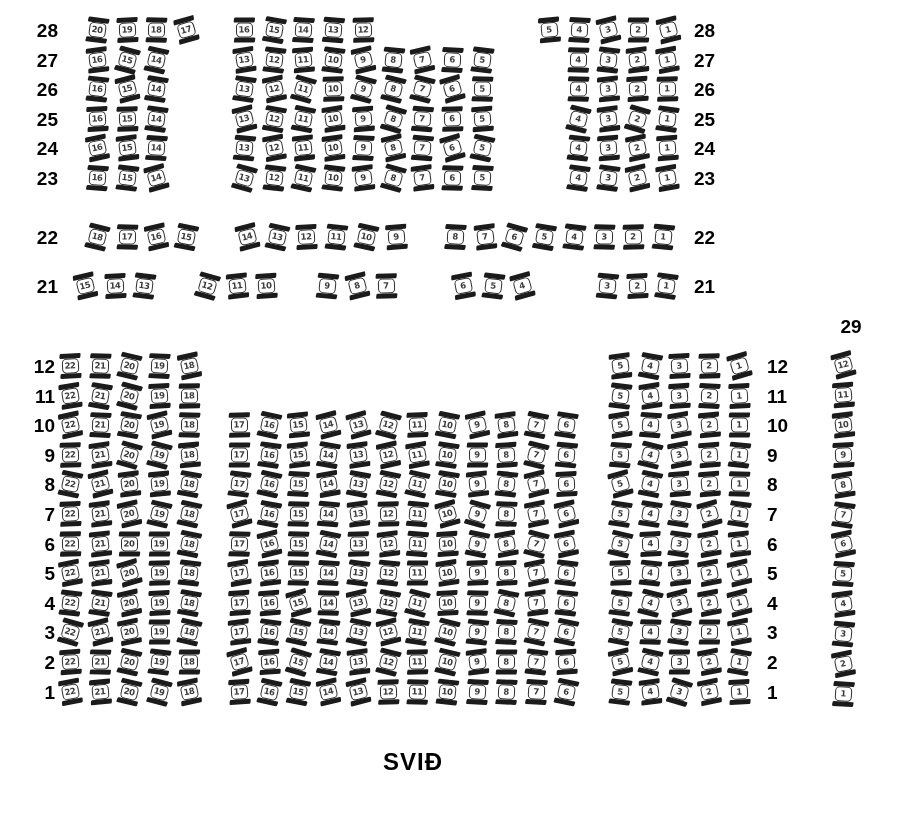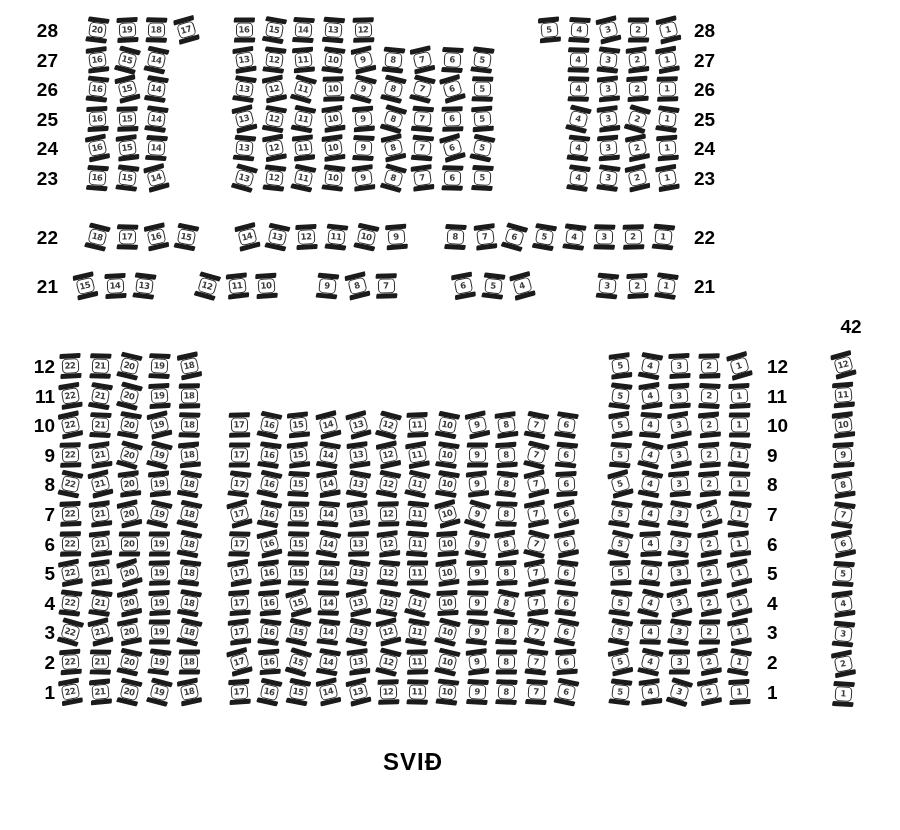--- a/index.html
+++ b/index.html
@@ -2645,21 +2645,21 @@
       </div>
       <div class="bar b" style="background: rgb(27, 27, 27);"></div>
     </div>
     <div class="seat" style="left: 738.8px; top: 692px; --r: -3.4deg;">
       <div class="bar t" style="background: rgb(27, 27, 27);"></div>
       <div class="pad" style="border-color: rgb(47, 47, 47); background: rgb(255, 255, 255);">
         <span class="num" style="color: rgb(60, 60, 60);">1</span>
       </div>
       <div class="bar b" style="background: rgb(27, 27, 27);"></div>
     </div>
-    <span class="row-label top" style="left: 851px; top: 326px;">42</span>
+    <span class="row-label top" style="left: 851px; top: 326px;">29</span>
     <div class="seat" style="left: 843px; top: 365px; --r: -15.3deg;">
       <div class="bar t" style="background: rgb(27, 27, 27);"></div>
       <div class="pad" style="border-color: rgb(47, 47, 47); background: rgb(255, 255, 255);">
         <span class="num" style="color: rgb(60, 60, 60);">12</span>
       </div>
       <div class="bar b" style="background: rgb(27, 27, 27);"></div>
     </div>
     <div class="seat" style="left: 843px; top: 394.9px; --r: -4.9deg;">
       <div class="bar t" style="background: rgb(27, 27, 27);"></div>
       <div class="pad" style="border-color: rgb(47, 47, 47); background: rgb(255, 255, 255);">

